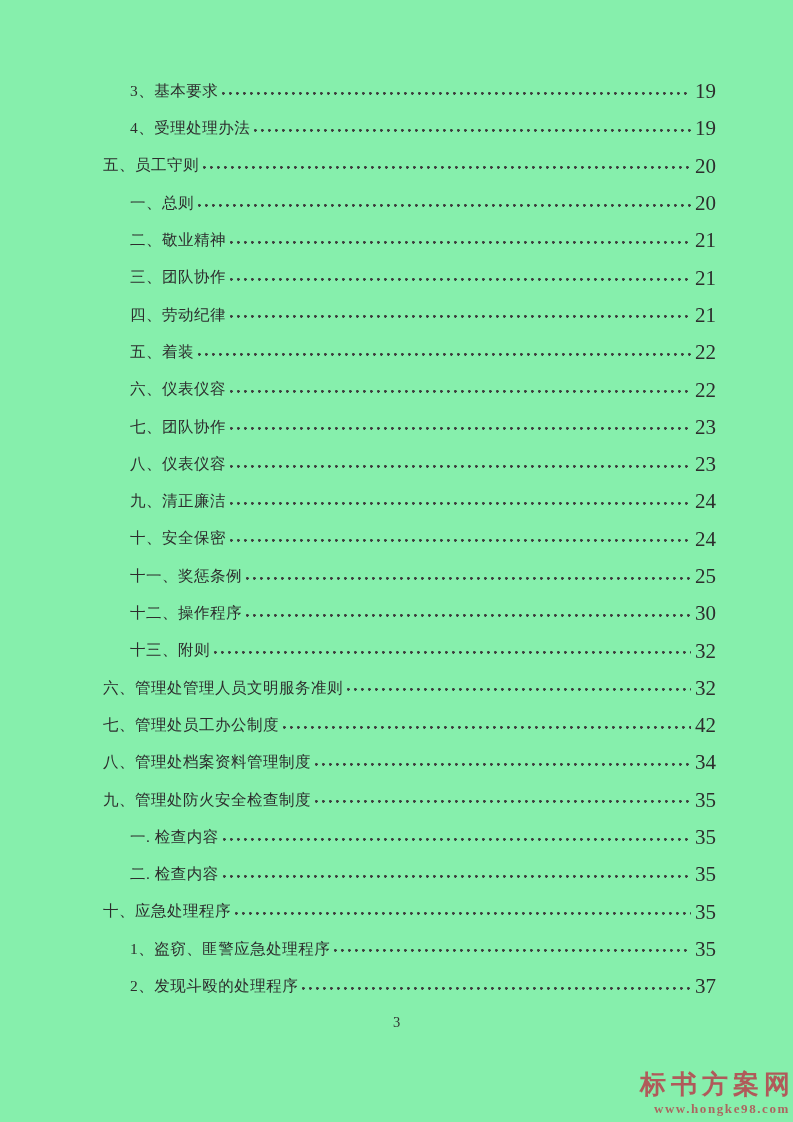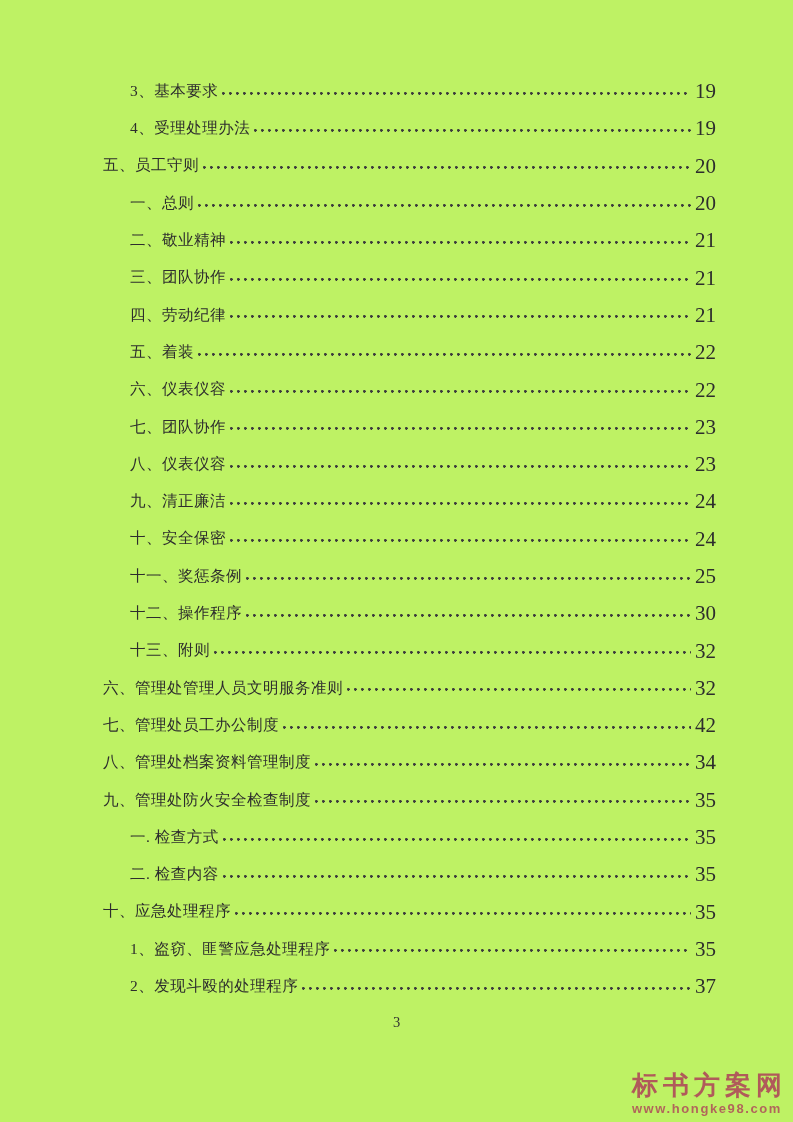--- a/index.html
+++ b/index.html
@@ -4,21 +4,21 @@
 <style>
   html, body {
     margin: 0;
     padding: 0;
     background: #ffffff;
   }
   .page {
     position: relative;
     width: 793px;
     height: 1122px;
-    background: #bef264;
+    background: #86efac;
     overflow: hidden;
     font-family: "Liberation Serif", "DejaVu Serif", serif;
     color: #2d2d2d;
   }
   .toc {
     position: absolute;
     left: 0;
     right: 0;
     top: 72px;
   }
@@ -53,24 +53,24 @@
     position: absolute;
     left: 0;
     right: 0;
     top: 1014px;
     text-align: center;
     font-size: 14.5px;
     color: #333333;
   }
   .watermark {
     position: absolute;
-    right: 11px;
+    right: 3px;
     bottom: 7px;
-    text-align: left;
-    font-family: Liberation Sans, sans-serif;
+    text-align: right;
+    font-family: Liberation Serif, serif;
     line-height: 1;
   }
   .watermark-site {
     font-size: 26px;
     font-weight: bold;
     letter-spacing: 5px;
     margin-right: -5px; 
   }
   .watermark-url {
     margin-top: 4px;
@@ -180,21 +180,21 @@
       <span class="toc-label">八、管理处档案资料管理制度</span>
       <span class="leader"></span>
       <span class="toc-page">34</span>
     </div>
       <div class="toc-row lvl1">
       <span class="toc-label">九、管理处防火安全检查制度</span>
       <span class="leader"></span>
       <span class="toc-page">35</span>
     </div>
       <div class="toc-row lvl2">
-      <span class="toc-label">一. 检查方式</span>
+      <span class="toc-label">一. 检查内容</span>
       <span class="leader"></span>
       <span class="toc-page">35</span>
     </div>
       <div class="toc-row lvl2">
       <span class="toc-label">二. 检查内容</span>
       <span class="leader"></span>
       <span class="toc-page">35</span>
     </div>
       <div class="toc-row lvl1">
       <span class="toc-label">十、应急处理程序</span>

